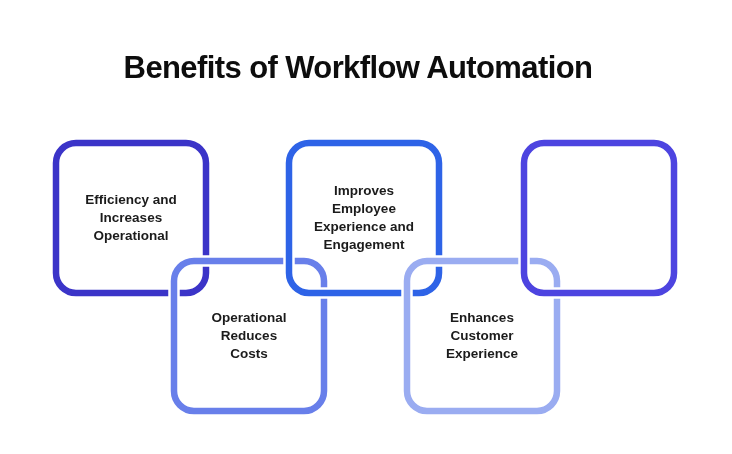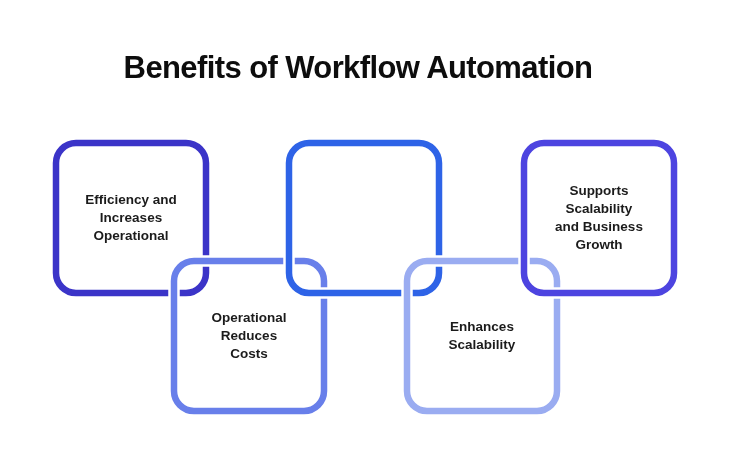--- a/index.html
+++ b/index.html
@@ -83,26 +83,27 @@
     <div>Increases</div>
     <div>Operational</div>
   </div>
 
   <div class="box-label" style="left:249px; top:336px">
     <div>Operational</div>
     <div>Reduces</div>
     <div>Costs</div>
   </div>
 
+  <div class="box-label" style="left:364px; top:218px">
+    <div>Improves</div>
+    <div>Employee</div>
+    <div>Experience and</div>
+    <div>Engagement</div>
+  </div>
 
   <div class="box-label" style="left:482px; top:336px">
     <div>Enhances</div>
-    <div>Scalability</div>
+    <div>Customer</div>
+    <div>Experience</div>
   </div>
 
-  <div class="box-label" style="left:599px; top:218px">
-    <div>Supports</div>
-    <div>Scalability</div>
-    <div>and Business</div>
-    <div>Growth</div>
-  </div>
 
 </div>
 
 </body></html>

